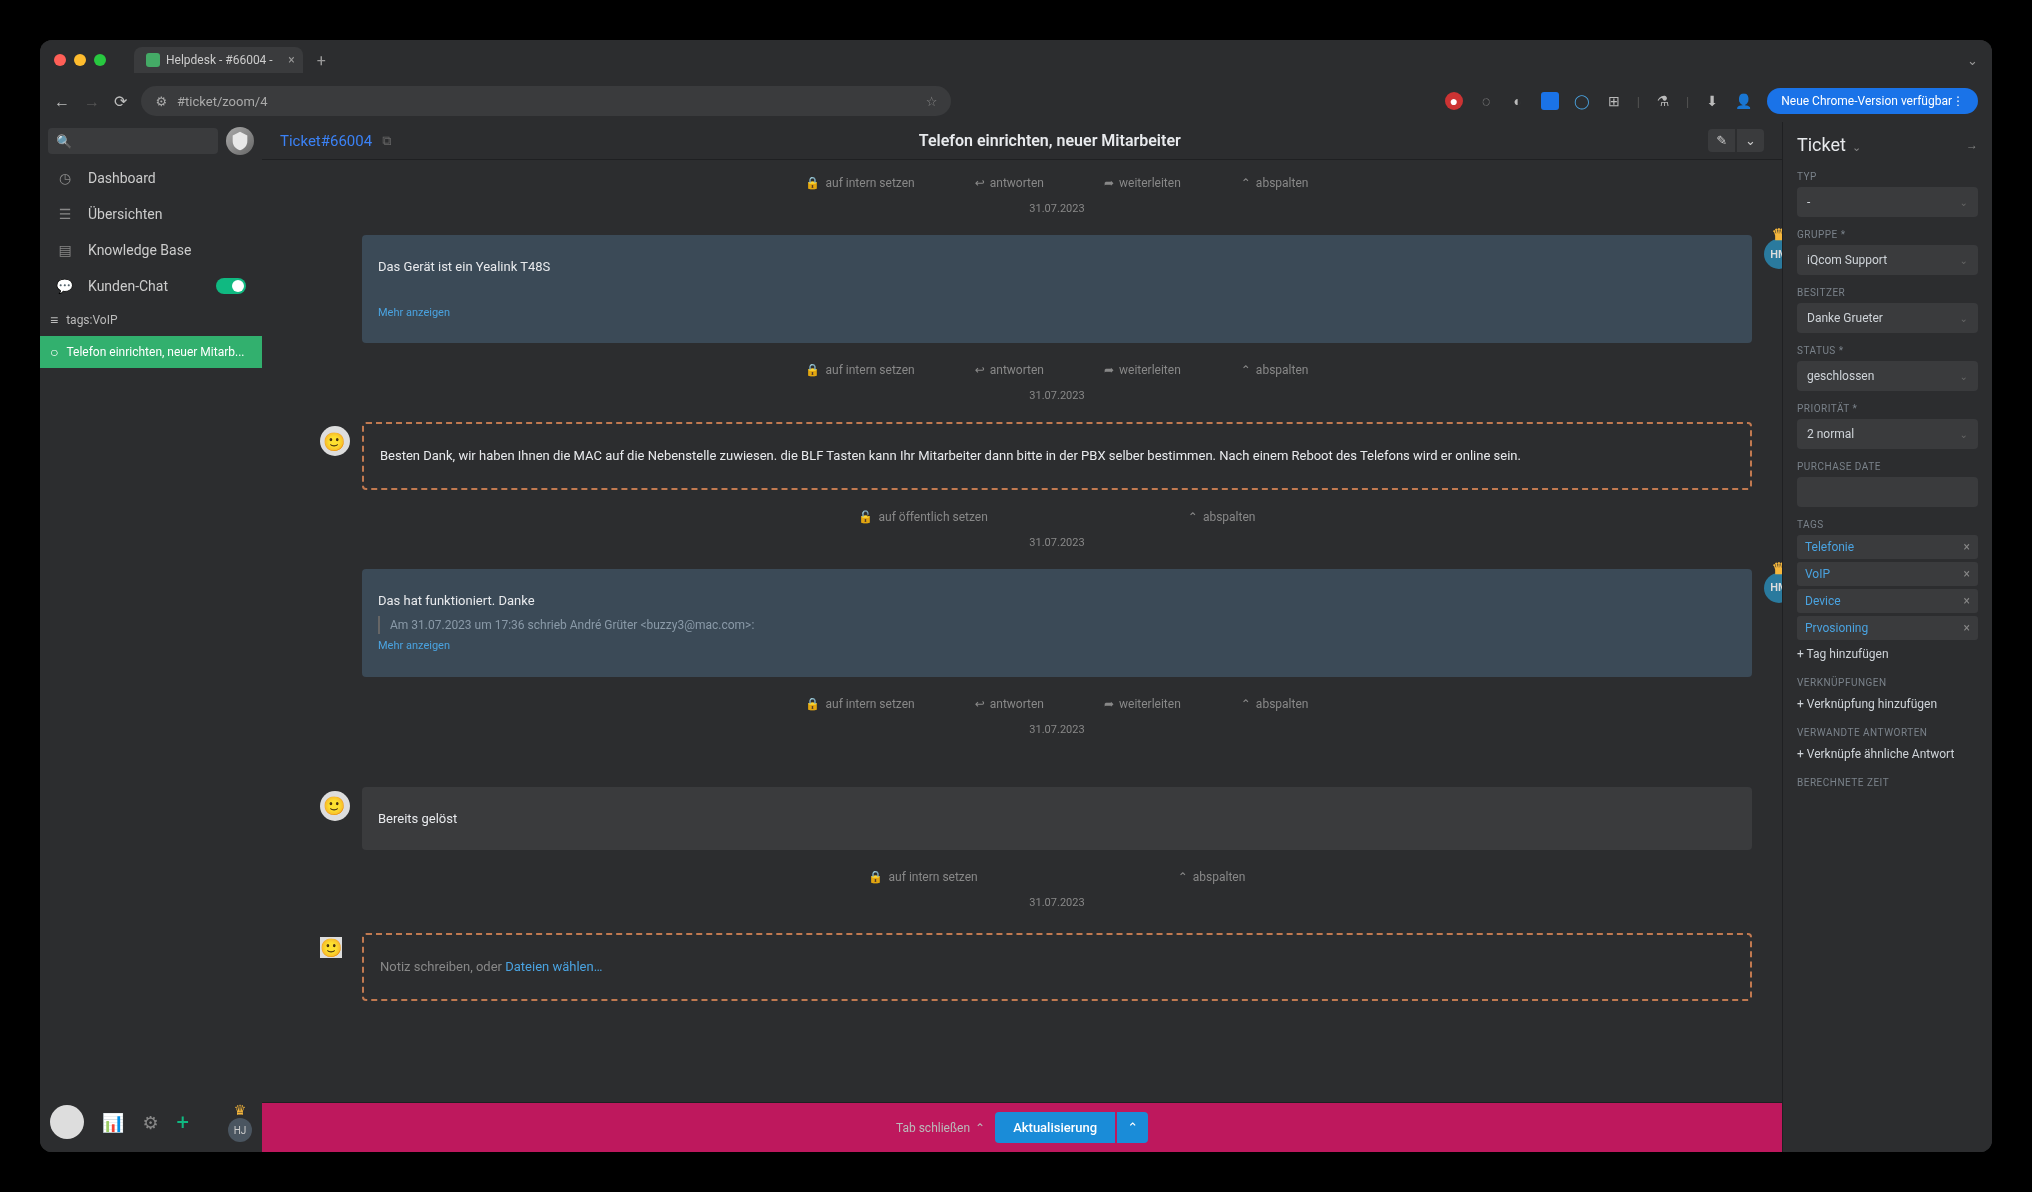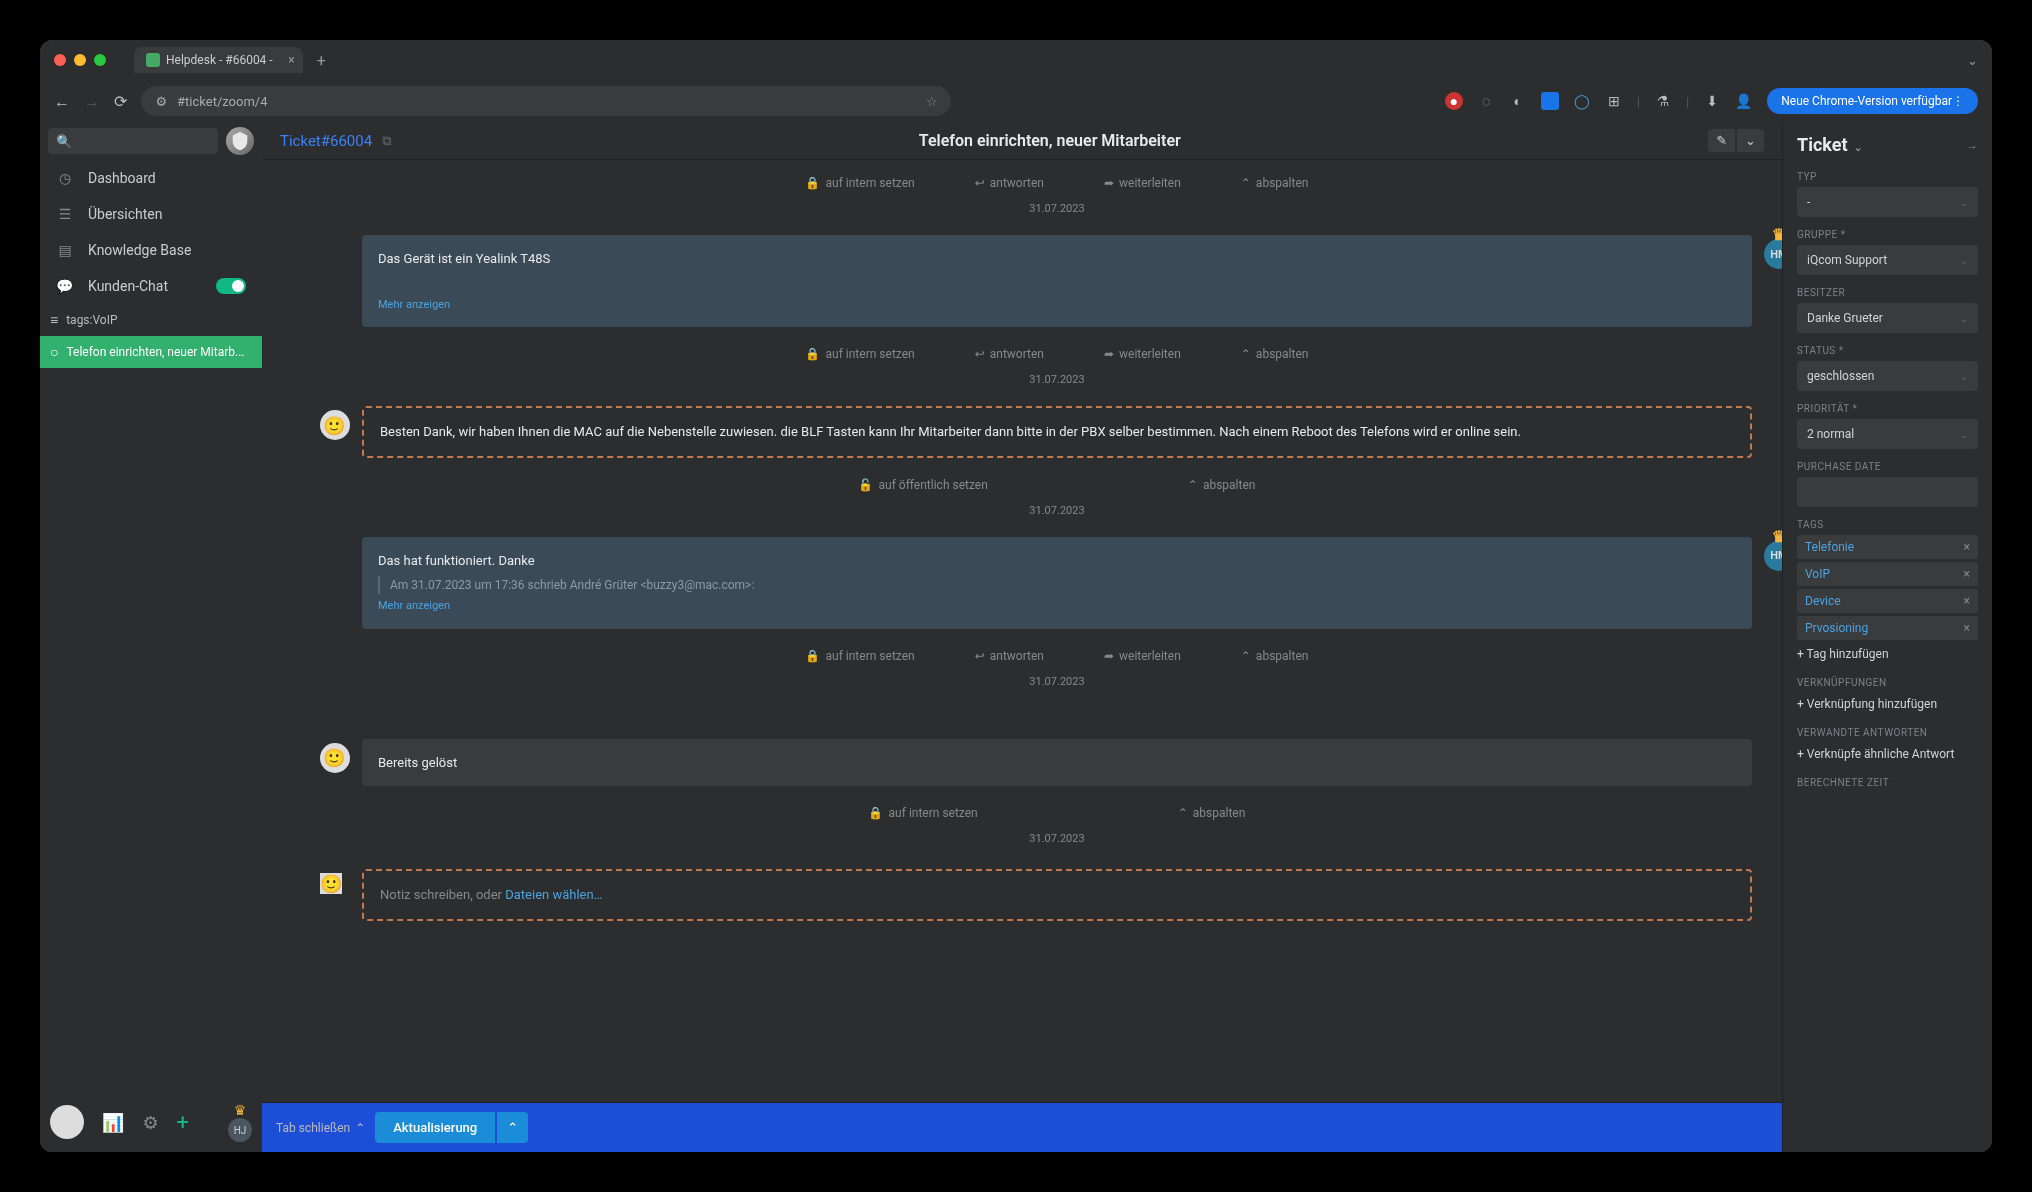--- a/index.html
+++ b/index.html
@@ -67,47 +67,47 @@
 .actionrow span{cursor:pointer;display:flex;align-items:center;gap:5px;}
 .datesep{text-align:center;color:#888;font-size:11px;padding:6px 0;}
 
 .msg{position:relative;margin:14px 0;}
 .msg .avatar{position:absolute;width:30px;height:30px;border-radius:50%;top:4px;}
 .msg.customer .avatar{right:-42px;}
 .msg.agent .avatar{left:-42px;}
 .avatar.hm{background:#2a7a9e;display:flex;align-items:center;justify-content:center;color:#ddd;font-size:11px;font-weight:600;}
 .avatar.hm .crown{position:absolute;top:-14px;color:#f6b73c;font-size:16px;}
 .avatar.face{background:#ddd;display:flex;align-items:center;justify-content:center;font-size:18px;}
-.bubble{border-radius:4px;padding:14px 16px;font-size:13px;line-height:1.5;}
+.bubble{border-radius:4px;padding:22px 16px;font-size:13px;line-height:1.5;}
 .msg.customer .bubble{background:#3b4a57;color:#e8eaed;}
 .msg.agent.internal .bubble{background:#2c2d2f;color:#e8eaed;border:2px dashed #c17950;}
 .msg.agent.note .bubble{background:#3a3b3d;color:#e8eaed;margin-top:45px;}
 .more{color:#4aa3e0;font-size:11px;cursor:pointer;display:block;margin-top:28px;}
 .quote{border-left:2px solid #666;padding-left:10px;color:#8a9aa8;font-size:12px;margin:6px 0 0;}
 
 .compose{position:relative;margin:18px 0;}
 .compose .avatar{position:absolute;left:-42px;top:4px;}
 .compose .bubble{border:2px dashed #c17950;min-height:36px;color:#888;}
 .compose .link{color:#4aa3e0;}
 
 
 .rpanel{width:210px;background:#2c2d2f;border-left:1px solid #1f2022;padding:12px 14px;overflow-y:auto;font-size:12px;}
 .rphead{display:flex;align-items:center;justify-content:space-between;margin-bottom:16px;}
-.rphead h2{font-size:18px;color:#e8eaed;font-weight:700;}
+.rphead h2{font-size:18px;color:#e8eaed;font-weight:400;}
 .rphead .chev{color:#888;font-size:11px;margin-left:6px;}
 .rphead .collapse{color:#888;cursor:pointer;}
 .flabel{color:#7a828a;text-transform:uppercase;font-size:10px;letter-spacing:.5px;margin:12px 0 5px;}
 .fsel{background:#3a3b3d;border-radius:4px;padding:8px 10px;color:#cfd4d9;display:flex;align-items:center;justify-content:space-between;cursor:pointer;}
 .fsel .arr{color:#666;font-size:10px;}
 .finput{background:#3a3b3d;border-radius:4px;padding:8px 10px;min-height:30px;}
 .tagchip{background:#3a3b3d;border-radius:3px;padding:5px 8px;margin-bottom:3px;color:#4aa3e0;display:flex;align-items:center;justify-content:space-between;cursor:pointer;font-size:12px;}
 .tagchip .x{color:#888;}
 .addlink{color:#cfd4d9;font-size:12px;cursor:pointer;padding:4px 0;}
 
-.footer{height:50px;background:#1d4ed8;border-top:1px solid #1f2022;display:flex;align-items:center;justify-content:flex-start;padding:0 14px;gap:10px;}
+.footer{height:50px;background:#be185d;border-top:1px solid #1f2022;display:flex;align-items:center;justify-content:center;padding:0 14px;gap:10px;}
 .tabclose{color:#bbb;font-size:12px;cursor:pointer;display:flex;align-items:center;gap:5px;}
 .updatebtn{background:#1a8cd8;color:#fff;padding:8px 18px;border-radius:4px 0 0 4px;font-size:13px;cursor:pointer;font-weight:500;}
 .updatemenu{background:#1a8cd8;color:#fff;padding:8px 10px;border-radius:0 4px 4px 0;cursor:pointer;margin-left:-8px;}
 </style>
 </head>
 <body>
 
 <div class="window">
 
   <div class="titlebar">

